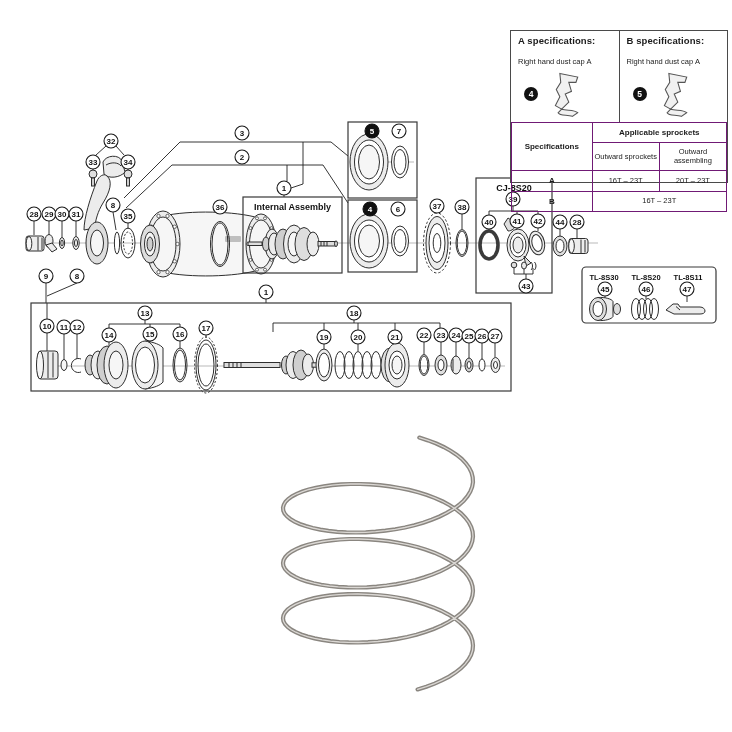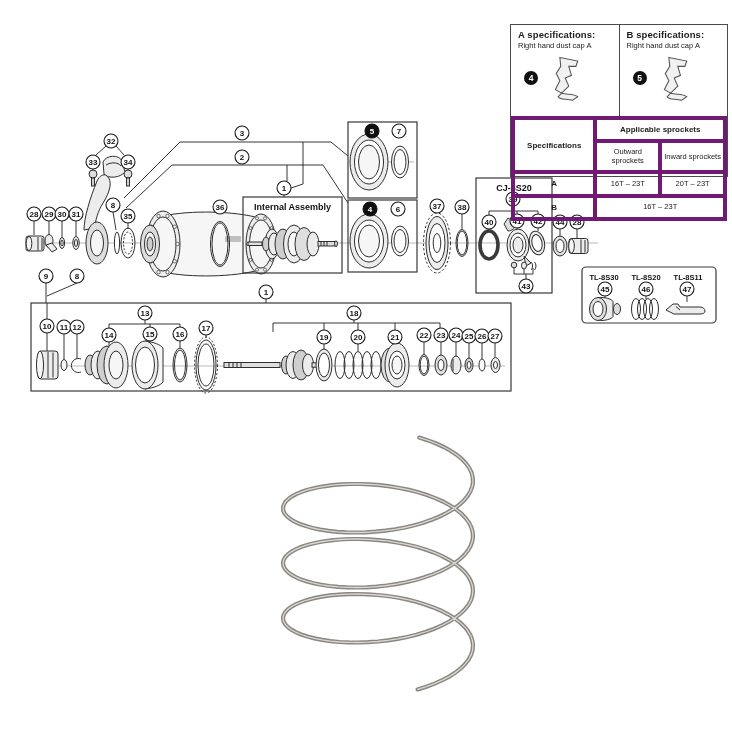--- a/index.html
+++ b/index.html
@@ -14,31 +14,31 @@
   .ax{stroke:#8a8a8a;stroke-width:.6}
   .tt{font:bold 9px "Liberation Sans",sans-serif;fill:#111;text-anchor:middle}
   .tl{font:bold 7.5px "Liberation Sans",sans-serif;fill:#111;text-anchor:middle}
   .co{fill:#fff;stroke:#1a1a1a;stroke-width:1.1}
   .cof{fill:#101010;stroke:#101010}
   .cot{font:bold 8px "Liberation Sans",sans-serif;fill:#111;text-anchor:middle}
   .cotf{fill:#fff}
   #spring-wire{fill:none;stroke-width:4.2;stroke-linecap:round}
   #spring-highlight{fill:none;stroke-width:1.3;stroke-linecap:round}
   
-  .specs{position:absolute;left:510px;top:24px;width:218px;height:153px;border:1.5px solid #4a4a4a;background:#fff;color:#1c1c1c;box-sizing:border-box}
+  .specs{position:absolute;left:510px;top:30px;width:218px;height:153px;border:1.5px solid #4a4a4a;background:#fff;color:#1c1c1c;box-sizing:border-box}
   .spec-top{display:flex;height:91px}
   .spec-half{flex:1;padding:4px 5px 0 7px;box-sizing:border-box}
   .spec-half.a{border-right:1px solid #4a4a4a}
   .spec-title{font-weight:bold;font-size:9.5px;letter-spacing:.1px}
-  .spec-sub{font-size:7.5px;margin-top:1px}
+  .spec-sub{font-size:7.5px;margin-top:11px}
   .spec-icon-row{display:flex;align-items:center;margin-top:2px;padding-left:6px}
   .co-badge{width:14px;height:14px;border-radius:50%;background:#111;color:#fff;font-size:8.5px;font-weight:bold;display:inline-flex;align-items:center;justify-content:center;flex:0 0 14px}
   .cap-icon{width:50px;height:52px;margin-left:4px}
   .spec-table{width:100%;border-collapse:collapse;font-size:7.5px;text-align:center;table-layout:fixed;color:#1c1c1c}
-  .spec-table td{border:4px solid #701a75;padding:5px 0;vertical-align:middle;line-height:1.15}
+  .spec-table td{border:1px solid #701a75;padding:5px 0;vertical-align:middle;line-height:1.15}
   .spec-table td.c1{width:37%}
   .spec-table .b{font-weight:bold;font-size:8px}
 </style>
 </head>
 <body>
 
 <div class="stage">
 
 <svg class="main" width="732" height="732" viewBox="0 0 732 732" xmlns="http://www.w3.org/2000/svg">
 
@@ -555,21 +555,21 @@
     </div>
   </div>
   <table class="spec-table">
     <tbody>
       <tr>
         <td rowspan="2" class="c1 b">Specifications</td>
         <td colspan="2" class="b">Applicable sprockets</td>
       </tr>
       <tr>
         <td>Outward sprockets</td>
-        <td>Inward sprockets</td>
+        <td>Outward assembling</td>
       </tr>
       <tr>
         <td class="b">A</td>
         <td>16T – 23T</td>
         <td>20T – 23T</td>
       </tr>
       <tr>
         <td class="b">B</td>
         <td colspan="2">16T – 23T</td>
       </tr>

